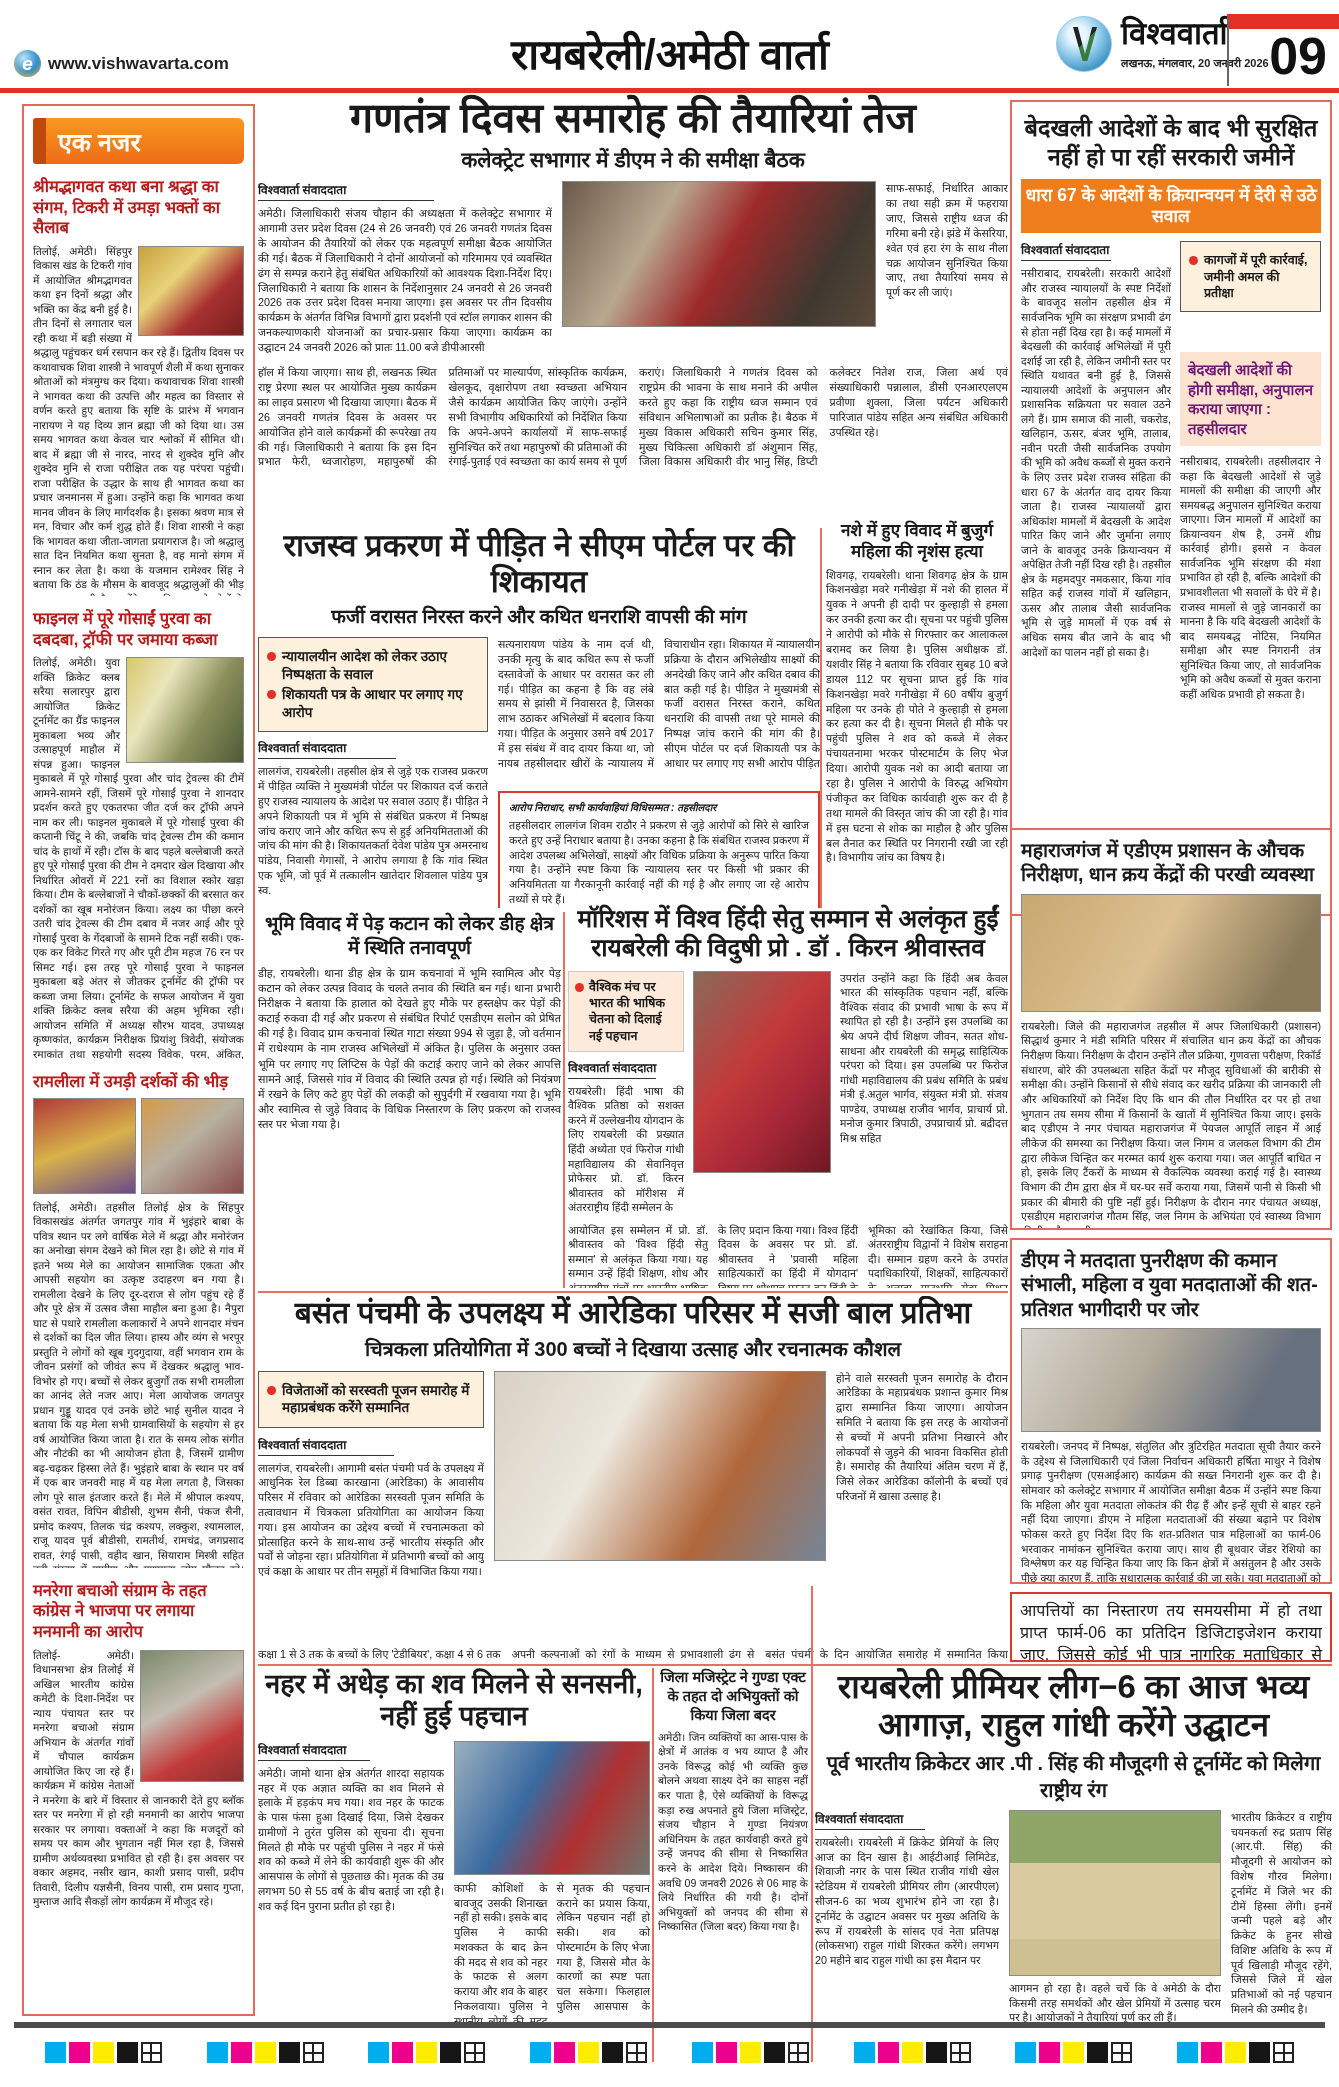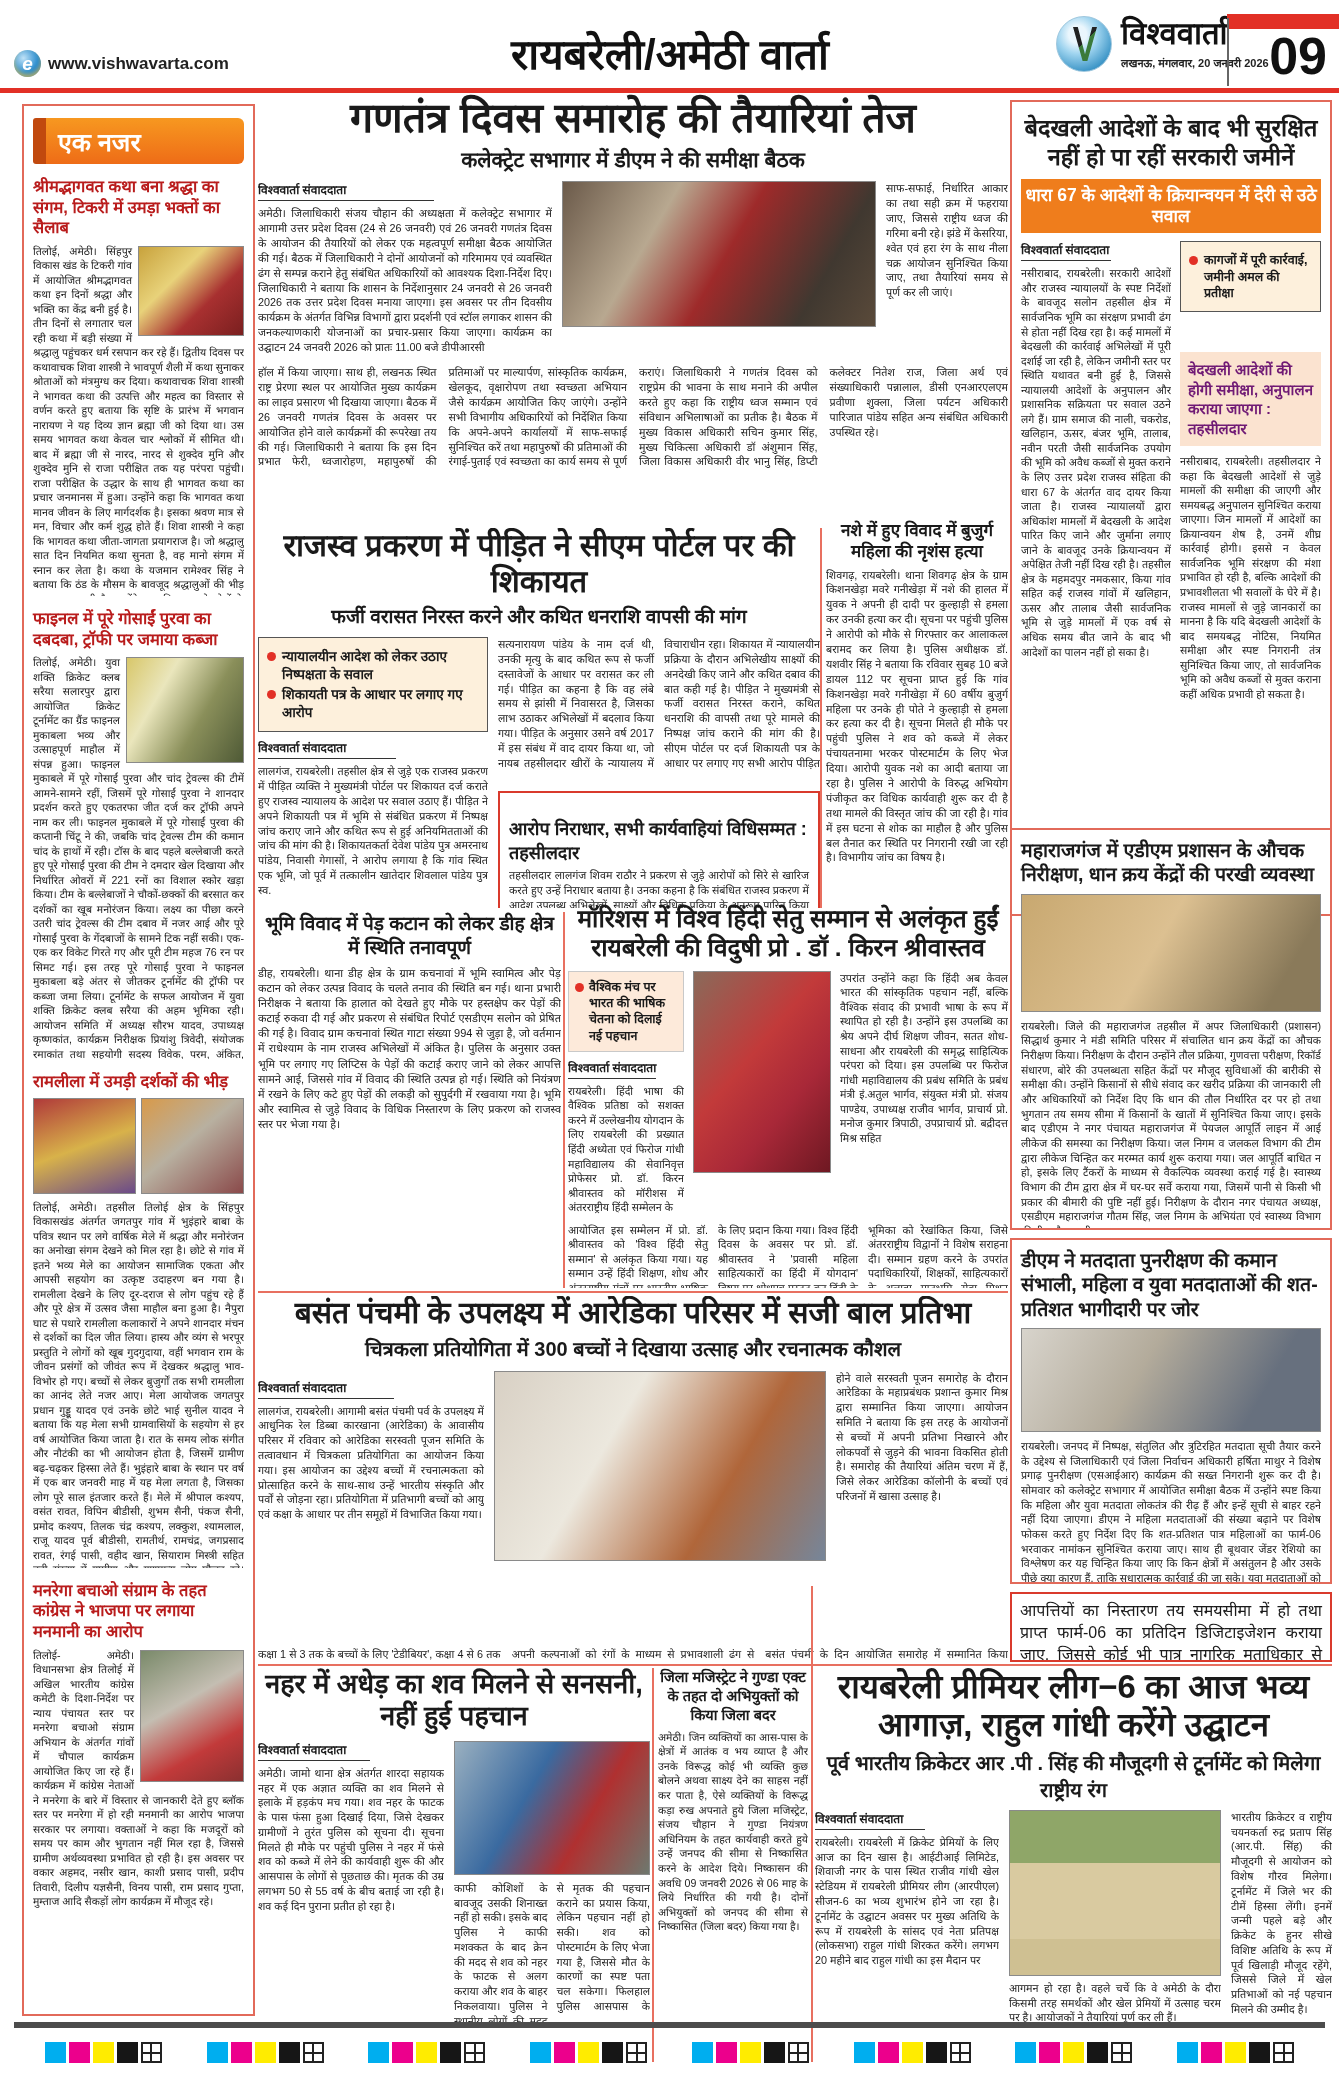--- a/index.html
+++ b/index.html
@@ -81,21 +81,21 @@
   .rj-hl { font-size:31px; font-weight:bold; text-align:center; line-height:1.15; margin:0 0 4px; }
   .rj-sub { font-size:19px; font-weight:bold; text-align:center; margin:0 0 8px; }
   .rj-row { display:flex; gap:10px; }
   .rj-left { width:230px; }
   .rj-left .bd, .rj-right .bd { font-size:10.8px; line-height:1.37; text-align:justify; overflow:hidden; }
   .rj-left .bd { height:176px; }
   .rj-right { flex:1; }
   .rj-right .cols { column-count:2; column-gap:10px; height:146px; overflow:hidden;
                     font-size:10.8px; line-height:1.37; text-align:justify; }
   .rj-box { margin-top:8px; padding:7px 9px; height:128px; overflow:hidden; }
-  .rj-box .bh { font-size:18px; font-weight:bold; margin:16px 0 4px; }
+  .rj-box .bh { font-size:10px; font-weight:bold; margin:0 0 4px;font-style:italic; }
   .rj-box .bb { font-size:10.8px; line-height:1.36; text-align:justify; }
 
   
   .art-nashe { position:absolute; left:826px; top:520px; width:182px; height:388px; overflow:hidden; }
   .ns-hl { font-size:17px; font-weight:bold; text-align:center; line-height:1.25; margin:0 0 5px; }
 
   
   .art-bhumi { position:absolute; left:258px; top:912px; width:303px; height:376px; overflow:hidden; }
   .bh-hl { font-size:19px; font-weight:bold; text-align:center; line-height:1.25; margin:0 0 6px; }
 
@@ -332,20 +332,26 @@
       </div>
     </div>
     <div class="mr-bottom">आयोजित इस सम्मेलन में प्रो. डॉ. श्रीवास्तव को 'विश्व हिंदी सेतु सम्मान' से अलंकृत किया गया। यह सम्मान उन्हें हिंदी शिक्षण, शोध और अंतरराष्ट्रीय मंचों पर भारतीय भाषिक चेतना को प्रभावी ढंग से प्रस्तुत करने के लिए प्रदान किया गया। विश्व हिंदी दिवस के अवसर पर प्रो. डॉ. श्रीवास्तव ने 'प्रवासी महिला साहित्यकारों का हिंदी में योगदान' विषय पर शोधपत्र प्रस्तुत कर हिंदी के वैश्विक विस्तार में महिला लेखन की भूमिका को रेखांकित किया, जिसे अंतरराष्ट्रीय विद्वानों ने विशेष सराहना दी। सम्मान ग्रहण करने के उपरांत पदाधिकारियों, शिक्षकों, साहित्यकारों के अलावा मातृभूमि सेवा मिशन इकाई से प्रदीप पांडेय, सोनम गुप्ता, भगवत प्रताप सिंह, जनपदवासियों एवं बुद्धिजीवियों ने प्रो. डॉ. किरन श्रीवास्तव को शुभकामनाएं दी हैं।</div>
   </div>
 
   <div class="art-basant">
     <div class="bs-hl">बसंत पंचमी के उपलक्ष्य में आरेडिका परिसर में सजी बाल प्रतिभा</div>
     <div class="bs-sub">चित्रकला प्रतियोगिता में 300 बच्चों ने दिखाया उत्साह और रचनात्मक कौशल</div>
     <div class="bs-row">
       <div class="bs-left">
+        <div class="bullet-box">
+          <div class="bullet-line">
+              <span class="dot"></span>
+            <span>विजेताओं को सरस्वती पूजन समारोह में महाप्रबंधक करेंगे सम्मानित</span>
+            </div>
+        </div>
         <span class="byline" style="margin-top:8px;">विश्ववार्ता संवाददाता</span>
         <div class="bs-colbody" style="height:172px;">लालगंज, रायबरेली। आगामी बसंत पंचमी पर्व के उपलक्ष्य में आधुनिक रेल डिब्बा कारखाना (आरेडिका) के आवासीय परिसर में रविवार को आरेडिका सरस्वती पूजन समिति के तत्वावधान में चित्रकला प्रतियोगिता का आयोजन किया गया। इस आयोजन का उद्देश्य बच्चों में रचनात्मकता को प्रोत्साहित करने के साथ-साथ उन्हें भारतीय संस्कृति और पर्वों से जोड़ना रहा। प्रतियोगिता में प्रतिभागी बच्चों को आयु एवं कक्षा के आधार पर तीन समूहों में विभाजित किया गया।</div>
       </div>
       <div class="ph ph-children"></div>
       <div class="bs-right">
         <div class="bs-colbody" style="height:268px;">होने वाले सरस्वती पूजन समारोह के दौरान आरेडिका के महाप्रबंधक प्रशान्त कुमार मिश्र द्वारा सम्मानित किया जाएगा। आयोजन समिति ने बताया कि इस तरह के आयोजनों से बच्चों में अपनी प्रतिभा निखारने और लोकपर्वों से जुड़ने की भावना विकसित होती है। समारोह की तैयारियां अंतिम चरण में हैं, जिसे लेकर आरेडिका कॉलोनी के बच्चों एवं परिजनों में खासा उत्साह है।</div>
       </div>
     </div>
     <div class="bs-bottom">कक्षा 1 से 3 तक के बच्चों के लिए 'टेडीबियर', कक्षा 4 से 6 तक के बच्चों के लिए '26 जनवरी गणतंत्र दिवस समारोह' तथा कक्षा 7 से ऊपर के वर्ग के लिए 'एमसीएफ में बसंत उत्सव' विषय रखा गया। सभी वर्गों में बच्चों ने बढ़-चढ़कर सहभागिता करते हुए अपनी कल्पनाओं को रंगों के माध्यम से प्रभावशाली ढंग से प्रस्तुत किया। चित्रकला प्रतियोगिता में कुल 300 बच्चों ने प्रतिभाग किया। आरेडिका के जनसंपर्क अधिकारी अनिल कुमार श्रीवास्तव ने बताया कि प्रतियोगिता के विजेताओं को आगामी बसंत पंचमी के दिन आयोजित समारोह में सम्मानित किया जाएगा।</div>
   </div>

